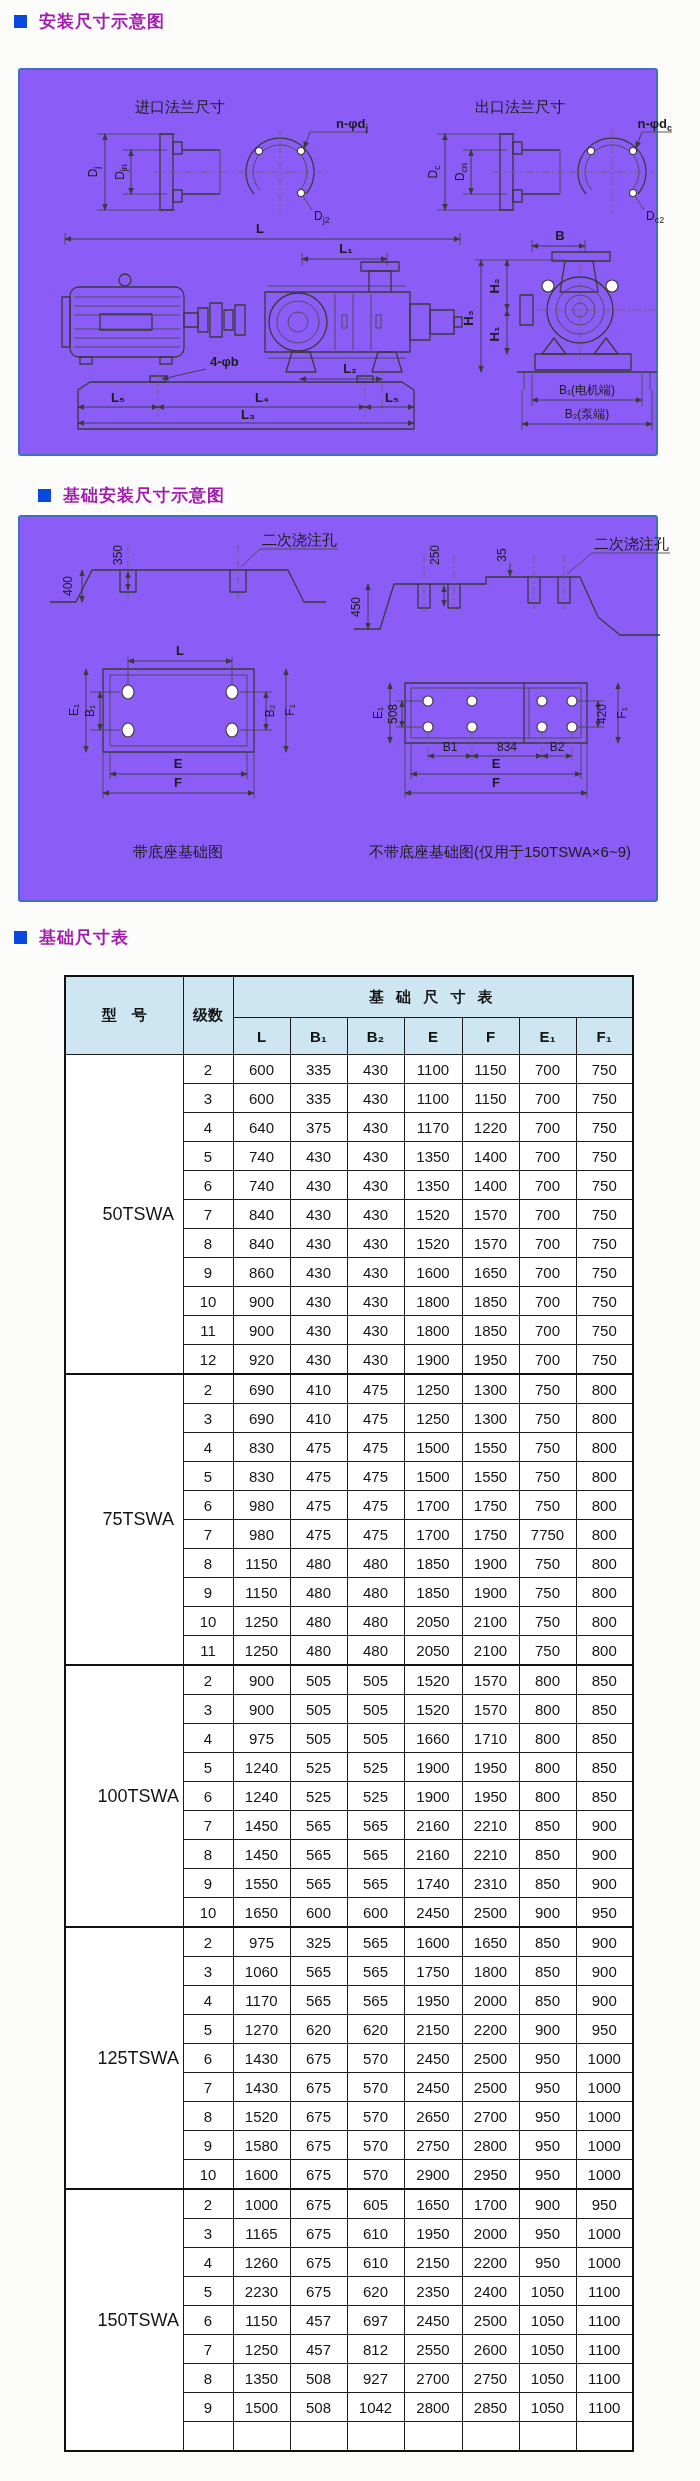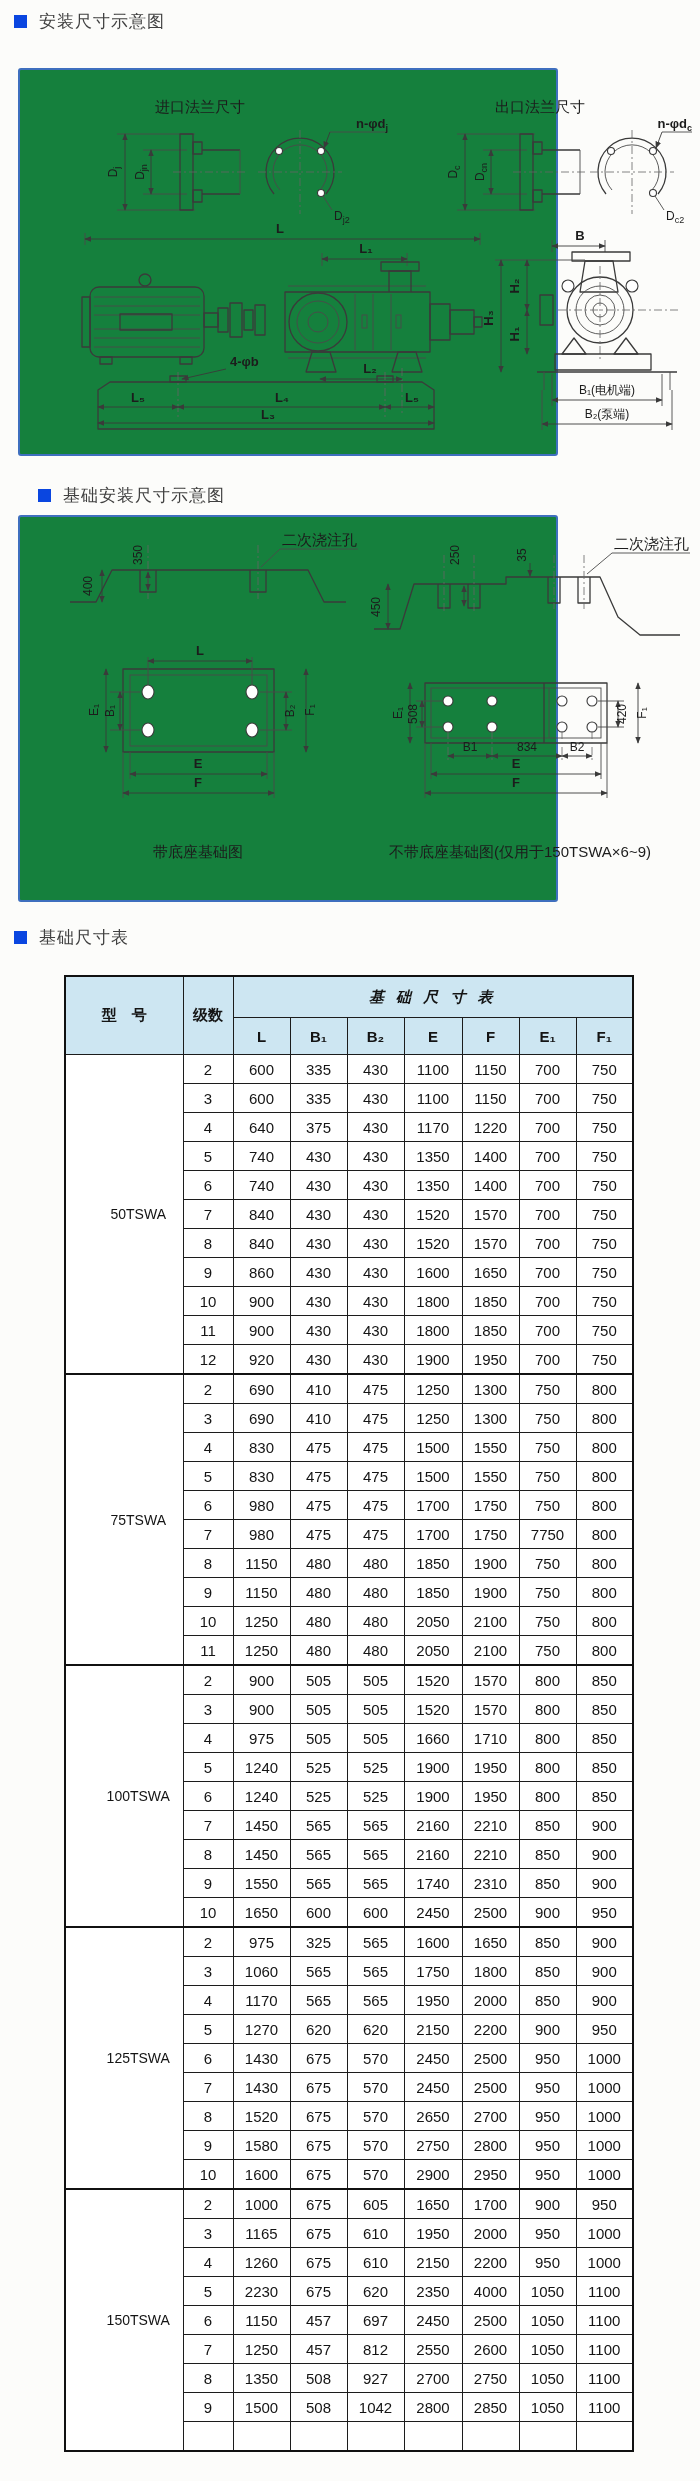--- a/index.html
+++ b/index.html
@@ -1,22 +1,22 @@
 <!DOCTYPE html>
 <html><head>
 <meta charset="utf-8">
 <style>
   html,body{margin:0;padding:0;background:#f2f2ef;}
   .page{position:relative;width:700px;height:2481px;margin:0 auto;background:#fcfcfa;
         font-family:"Liberation Sans",sans-serif;color:#141414;overflow:hidden;}
   .sec-head{position:absolute;left:14px;display:flex;align-items:center;gap:12px;}
   .sec-head .bullet{width:13px;height:13px;background:#0a46e0;display:inline-block;}
-  .sec-head .sec-title{font-size:17px;font-weight:400;letter-spacing:1px;color:#404040;}
-  .panel{position:absolute;left:18px;width:540px;background:#15803d;
-         border:2px solid #3f6fbe;border-radius:3px;box-sizing:border-box;padding-left:20px;}
+  .sec-head .sec-title{font-size:17px;font-weight:700;letter-spacing:1px;color:#a21caf;}
+  .panel{position:absolute;left:18px;width:640px;background:#8b5cf6;
+         border:2px solid #3f6fbe;border-radius:3px;box-sizing:border-box;}
   #panel1{top:68px;height:388px;}
   #panel2{top:515px;height:387px;}
   svg{display:block;}
   svg text{fill:#1c1c1c;font-family:"Liberation Sans",sans-serif;}
   .ln{fill:none;stroke:#3a3a3a;stroke-width:1.3;stroke-linejoin:round;}
   .tn{fill:none;stroke:#4a4a4a;stroke-width:0.9;}
   .dl{fill:none;stroke:#3a3a3a;stroke-width:0.9;}
   .cl{fill:none;stroke:#666;stroke-width:0.8;stroke-dasharray:8 3 2 3;}
   .dim{font-size:12px;}
   .dimb{font-size:13px;font-weight:700;}
@@ -27,22 +27,22 @@
   
   .tbl{position:absolute;top:975px;left:64px;width:568px;border-collapse:collapse;
        table-layout:fixed;border:2px solid #111;font-size:15px;}
   .tbl th,.tbl td{border:1px solid #1c1c1c;text-align:center;vertical-align:middle;
                   padding:0;overflow:hidden;}
   .tbl thead th{background:#cde6f2;font-weight:700;}
   .tbl thead tr.h1 th{height:40px;}
   .tbl thead tr.h2 th{height:36px;}
   .tbl tbody td{height:28px;background:#fff;}
   .tbl tbody tr.gs td{border-top:2px solid #111;}
-  .tbl td.model{font-size:14px;padding-left:28px;}
-  .tbl .grp-h{letter-spacing:4px;font-style:italic;}
+  .tbl td.model{font-size:18px;padding-left:28px;}
+  .tbl .grp-h{letter-spacing:4px;}
 </style>
 </head>
 <body>
 
 <div class="page">
 
   <div class="sec-head" style="top:10px;">
     <span class="bullet"></span>
     <span class="sec-title">安装尺寸示意图</span>
   </div>
@@ -832,21 +832,21 @@
           <td>2200</td>
           <td>950</td>
           <td>1000</td>
         </tr>
         <tr>
           <td>5</td>
           <td>2230</td>
           <td>675</td>
           <td>620</td>
           <td>2350</td>
-          <td>4000</td>
+          <td>2400</td>
           <td>1050</td>
           <td>1100</td>
         </tr>
         <tr>
           <td>6</td>
           <td>1150</td>
           <td>457</td>
           <td>697</td>
           <td>2450</td>
           <td>2500</td>

